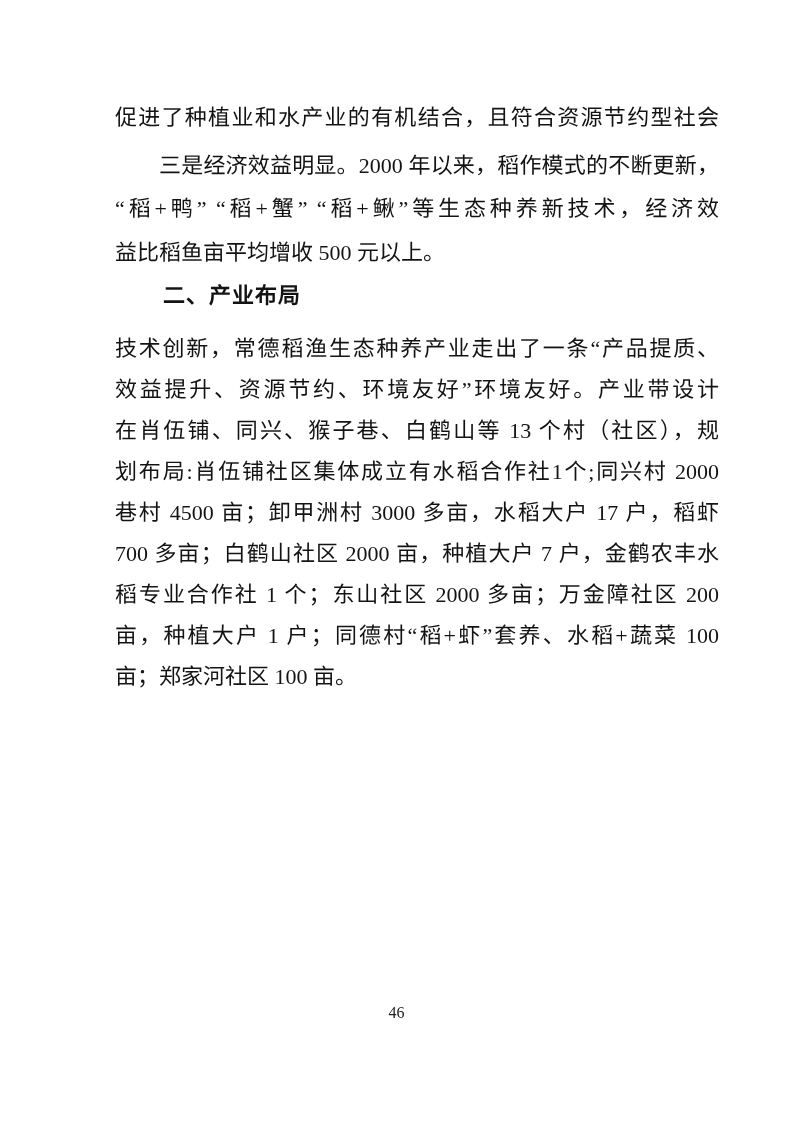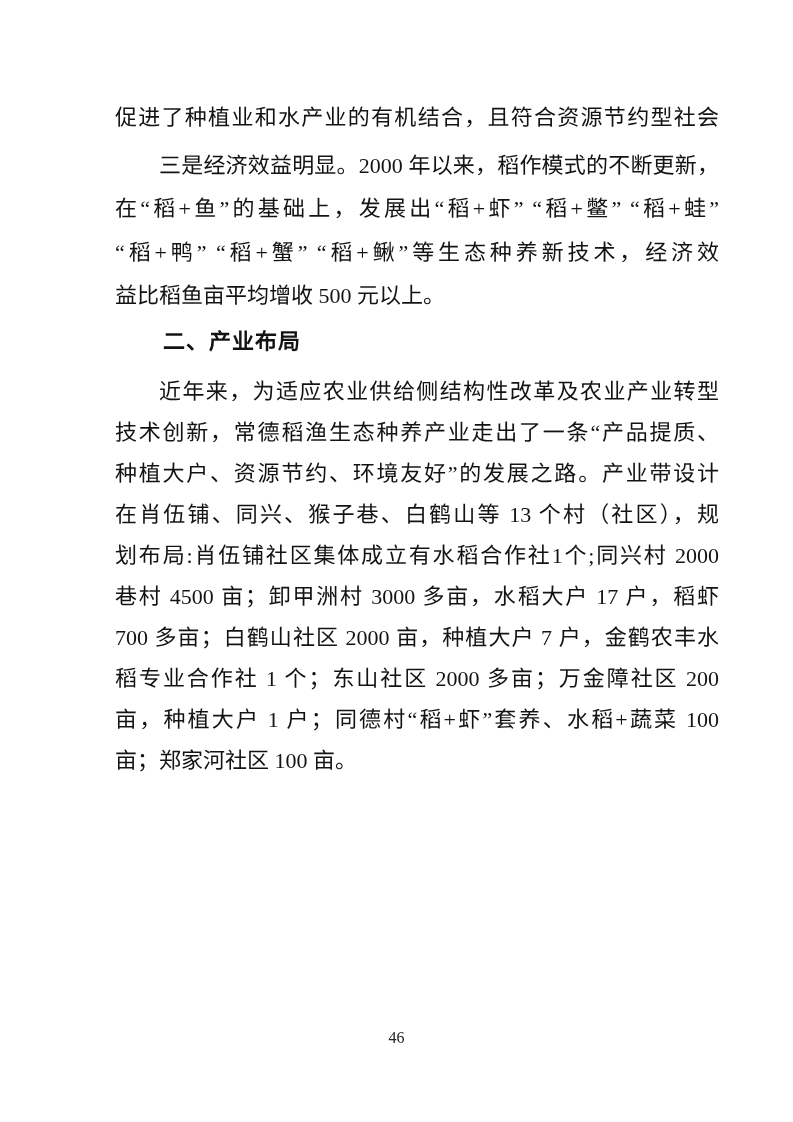--- a/index.html
+++ b/index.html
@@ -40,66 +40,64 @@
   }
   .para .line.last {
     text-align-last: left;
   }
   .para .line.indent {
     text-indent: 44px;
   }
   .block-1 { margin-top: 96px; }
   .block-2 { margin-top: 4px; }
   .section-heading {
-    font-family: Liberation Serif, serif;
+    font-family: Liberation Mono, monospace;
     font-weight: bold;
     font-size: 22px;
     line-height: 43.5px;
     margin: 2px 0 0 0;
     text-indent: 48px;
     letter-spacing: 1px;
   }
   .block-3 {
     margin-top: 8px;
     line-height: 41px;
   }
   .footer {
     position: absolute;
     left: 0;
     right: 0;
-    top: 1028px;
+    top: 1003px;
     text-align: center;
     font-size: 16px;
     line-height: 20px;
     color: #222222;
   }
 </style>
 </head>
 <body>
 
 <div class="page">
   <div class="content">
 
     <p class="para block-1">
       <span class="line">促进了种植业和水产业的有机结合，且符合资源节约型社会</span>
     </p>
 
     <p class="para block-2">
       <span class="line indent">三是经济效益明显。2000 年以来，稻作模式的不断更新，</span>
-      <span class="line">在“稻+鱼”的基础上，发展出“稻+虾” “稻+鳖” “稻+蛙”</span>
       <span class="line">“稻+鸭” “稻+蟹” “稻+鳅”等生态种养新技术，经济效</span>
       <span class="line last">益比稻鱼亩平均增收 500 元以上。</span>
     </p>
 
     <h2 class="section-heading">二、产业布局</h2>
 
     <p class="para block-3">
-      <span class="line indent">近年来，为适应农业供给侧结构性改革及农业产业转型</span>
       <span class="line">技术创新，常德稻渔生态种养产业走出了一条“产品提质、</span>
-      <span class="line">种植大户、资源节约、环境友好”的发展之路。产业带设计</span>
+      <span class="line">效益提升、资源节约、环境友好”环境友好。产业带设计</span>
       <span class="line">在肖伍铺、同兴、猴子巷、白鹤山等 13 个村（社区），规</span>
       <span class="line">划布局:肖伍铺社区集体成立有水稻合作社1个;同兴村 2000</span>
       <span class="line">巷村 4500 亩；卸甲洲村 3000 多亩，水稻大户 17 户，稻虾</span>
       <span class="line">700 多亩；白鹤山社区 2000 亩，种植大户 7 户，金鹤农丰水</span>
       <span class="line">稻专业合作社 1 个；东山社区 2000 多亩；万金障社区 200</span>
       <span class="line">亩，种植大户 1 户；同德村“稻+虾”套养、水稻+蔬菜 100</span>
       <span class="line last">亩；郑家河社区 100 亩。</span>
     </p>
 
   </div>

